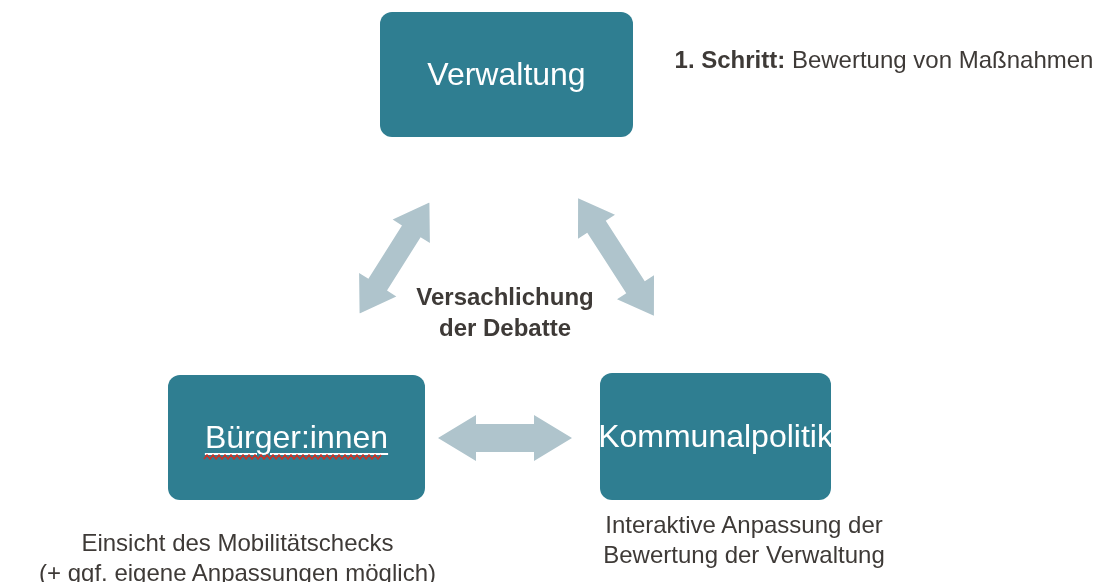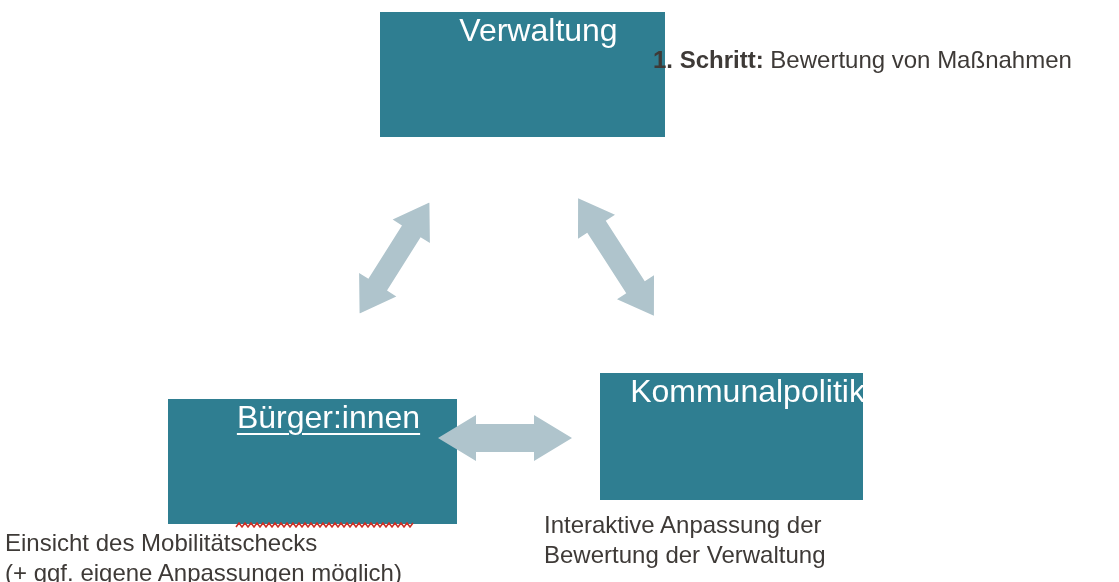--- a/index.html
+++ b/index.html
@@ -12,33 +12,33 @@
     position: relative;
     width: 1119px;
     height: 582px;
     background: #ffffff;
     overflow: hidden;
   }
   
   .node {
     position: absolute;
     background: var(--box-fill, #2F7E91);
-    border-radius: 0;
+    border-radius: 12px;
     display: flex;
+    align-items: center;
     justify-content: center;
-    padding-left: 32px;
   }
   .node-label {
     color: var(--text-on-box, #ffffff);
     font-size: 32px;
     line-height: 1.15;
     white-space: nowrap;
   }
   #node-verwaltung      { left: 380px; top: 12px;  width: 253px; height: 125px; }
-  #node-buergerinnen    { left: 168px; top: 375px; width: 257px; height: 125px; margin-top: 24px; }
+  #node-buergerinnen    { left: 168px; top: 375px; width: 257px; height: 125px; }
   #node-kommunalpolitik { left: 600px; top: 373px; width: 231px; height: 127px; }
 
   .underlined-label {
     position: relative;
     display: inline-block;
     text-decoration: underline;
     text-decoration-thickness: 2px;
     text-underline-offset: 5px;
     text-decoration-color: var(--text-on-box, #ffffff);
   }
@@ -71,21 +71,21 @@
   #arrow-buergerinnen-kommunalpolitik {
     left: 438px; top: 414px;
   }
 
   
   .note {
     position: absolute;
     color: var(--text-dark, #3E3A37);
     font-size: 24px;
     line-height: 31px;
-    text-align: left;
+    text-align: center;
   }
   .note .bold, .note-bold { font-weight: bold; }
   #step-annotation    { left: 653px; top: 44px;  width: 462px; }
   #center-annotation  { left: 385px; top: 281px; width: 240px; font-weight: bold; }
   #buerger-annotation { left: 5px;   top: 528px; width: 465px; line-height: 30px; }
   #politik-annotation { left: 544px; top: 510px; width: 400px; line-height: 30px; }
 </style>
 </head>
 <body>
 
@@ -123,20 +123,24 @@
   <div class="arrow" id="arrow-buergerinnen-kommunalpolitik">
     <svg width="134" height="48" viewBox="0 0 134 48" aria-hidden="true">
       <polygon points="0,24 38,1 38,10 96,10 96,1 134,24 96,47 96,38 38,38 38,47"></polygon>
     </svg>
   </div>
 
   <div class="note" id="step-annotation">
     <div><span class="note-bold">1. Schritt:</span><span> Bewertung von Maßnahmen</span></div>
   </div>
 
+  <div class="note" id="center-annotation">
+    <div>Versachlichung</div>
+    <div>der Debatte</div>
+  </div>
 
   <div class="note" id="buerger-annotation">
     <div>Einsicht des Mobilitätschecks</div>
     <div>(+ ggf. eigene Anpassungen möglich)</div>
   </div>
 
   <div class="note" id="politik-annotation">
     <div>Interaktive Anpassung der</div>
     <div>Bewertung der Verwaltung</div>
   </div>

